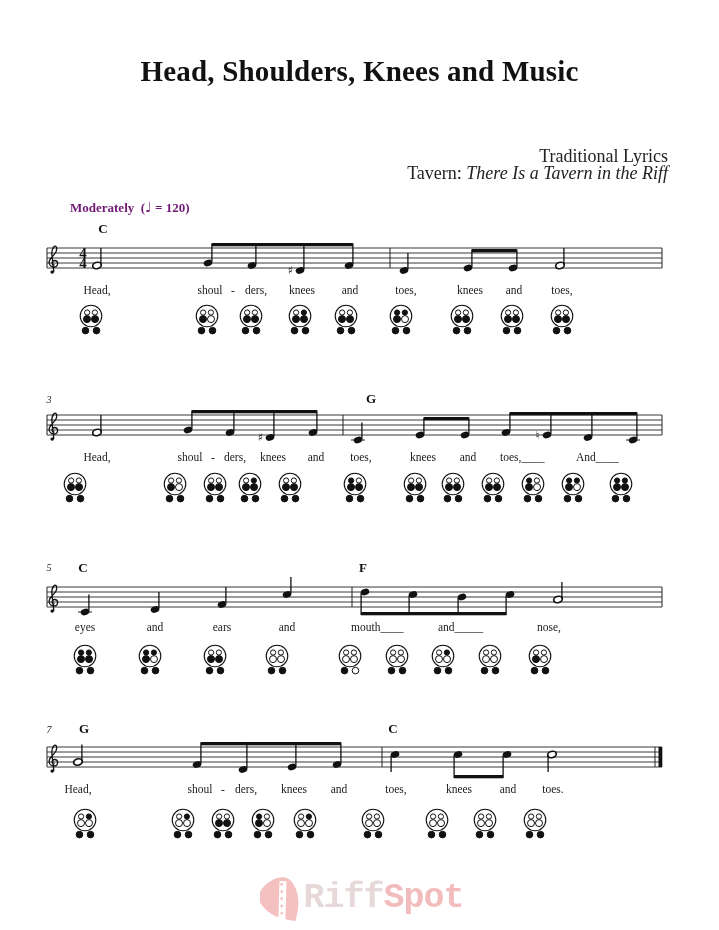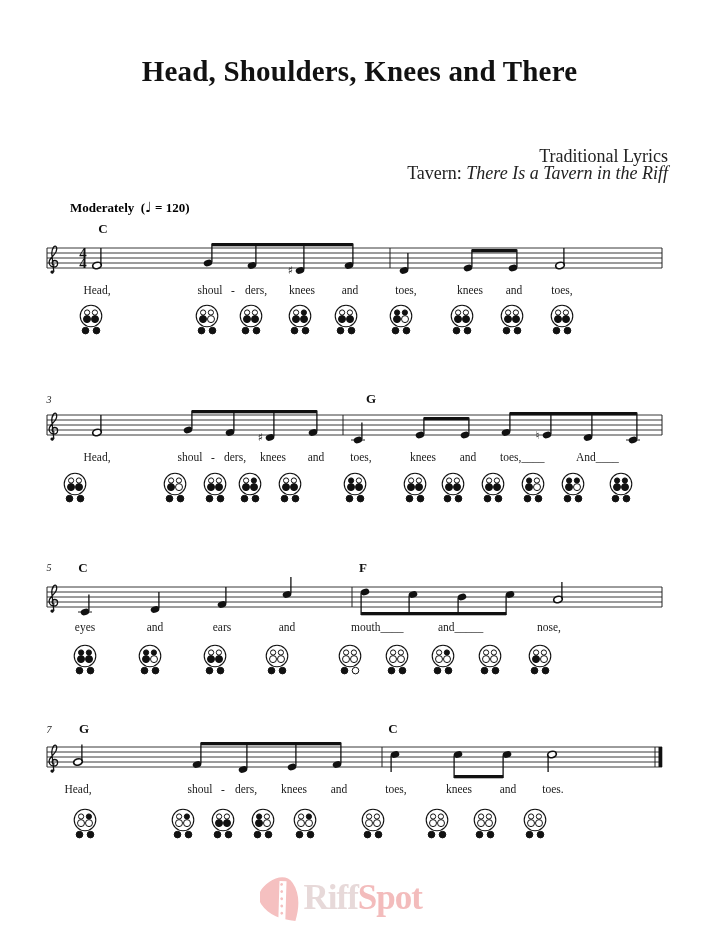--- a/index.html
+++ b/index.html
@@ -2,36 +2,36 @@
 <html><head>
 <meta charset="utf-8">
 <style>
   html,body{margin:0;padding:0;background:#888;}
   #page{position:relative;width:719px;height:930px;background:#ffffff;margin:0 auto;overflow:hidden;
         font-family:"Liberation Serif","DejaVu Serif",serif;color:#111;}
   #title{position:absolute;left:0;top:55px;width:719px;text-align:center;
          font-size:29px;font-weight:bold;letter-spacing:.2px;}
   #credits{position:absolute;right:51px;top:148px;text-align:right;font-size:18px;line-height:17px;color:#222;}
   #credits .it{font-style:italic;}
-  #tempo{position:absolute;left:70px;top:199px;font-size:13px;font-weight:bold;color:#000000;}
+  #tempo{position:absolute;left:70px;top:199px;font-size:13px;font-weight:bold;color:#701a75;}
   #tempo .glyph{font-family:"DejaVu Sans",sans-serif;font-size:14px;}
   #music{position:absolute;left:0;top:0;}
   #logo{position:absolute;left:0;top:876px;width:719px;height:54px;}
   #logo .wrap{position:relative;width:200px;margin:0 auto;height:54px;}
-  #logo .text{position:absolute;left:44px;top:2px;font-family:Liberation Serif, serif;
+  #logo .text{position:absolute;left:44px;top:2px;font-family:Liberation Mono, monospace;
               font-weight:bold;font-size:35px;letter-spacing:-1px;}
   #logo .riff{color:#e7d9d9;}
   #logo .spot{color:#f3bcbc;}
   svg text{user-select:none;}
 </style>
 </head>
 <body>
 
 <div id="page">
-  <div id="title">Head, Shoulders, Knees and There</div>
+  <div id="title">Head, Shoulders, Knees and Music</div>
 
   <div id="credits">
     <div>Traditional Lyrics</div>
     <div><span>Tavern: </span><span class="it">There Is a Tavern in the Riff</span></div>
   </div>
 
   <div id="tempo"><span>Moderately</span>&nbsp;&nbsp;<span>(</span><span class="glyph">♩</span><span> = 120)</span></div>
 
   <svg id="music" width="719" height="930" viewBox="0 0 719 930" xmlns="http://www.w3.org/2000/svg">
       <line x1="47" y1="248" x2="662" y2="248" stroke="#222" stroke-width="0.9"></line>

